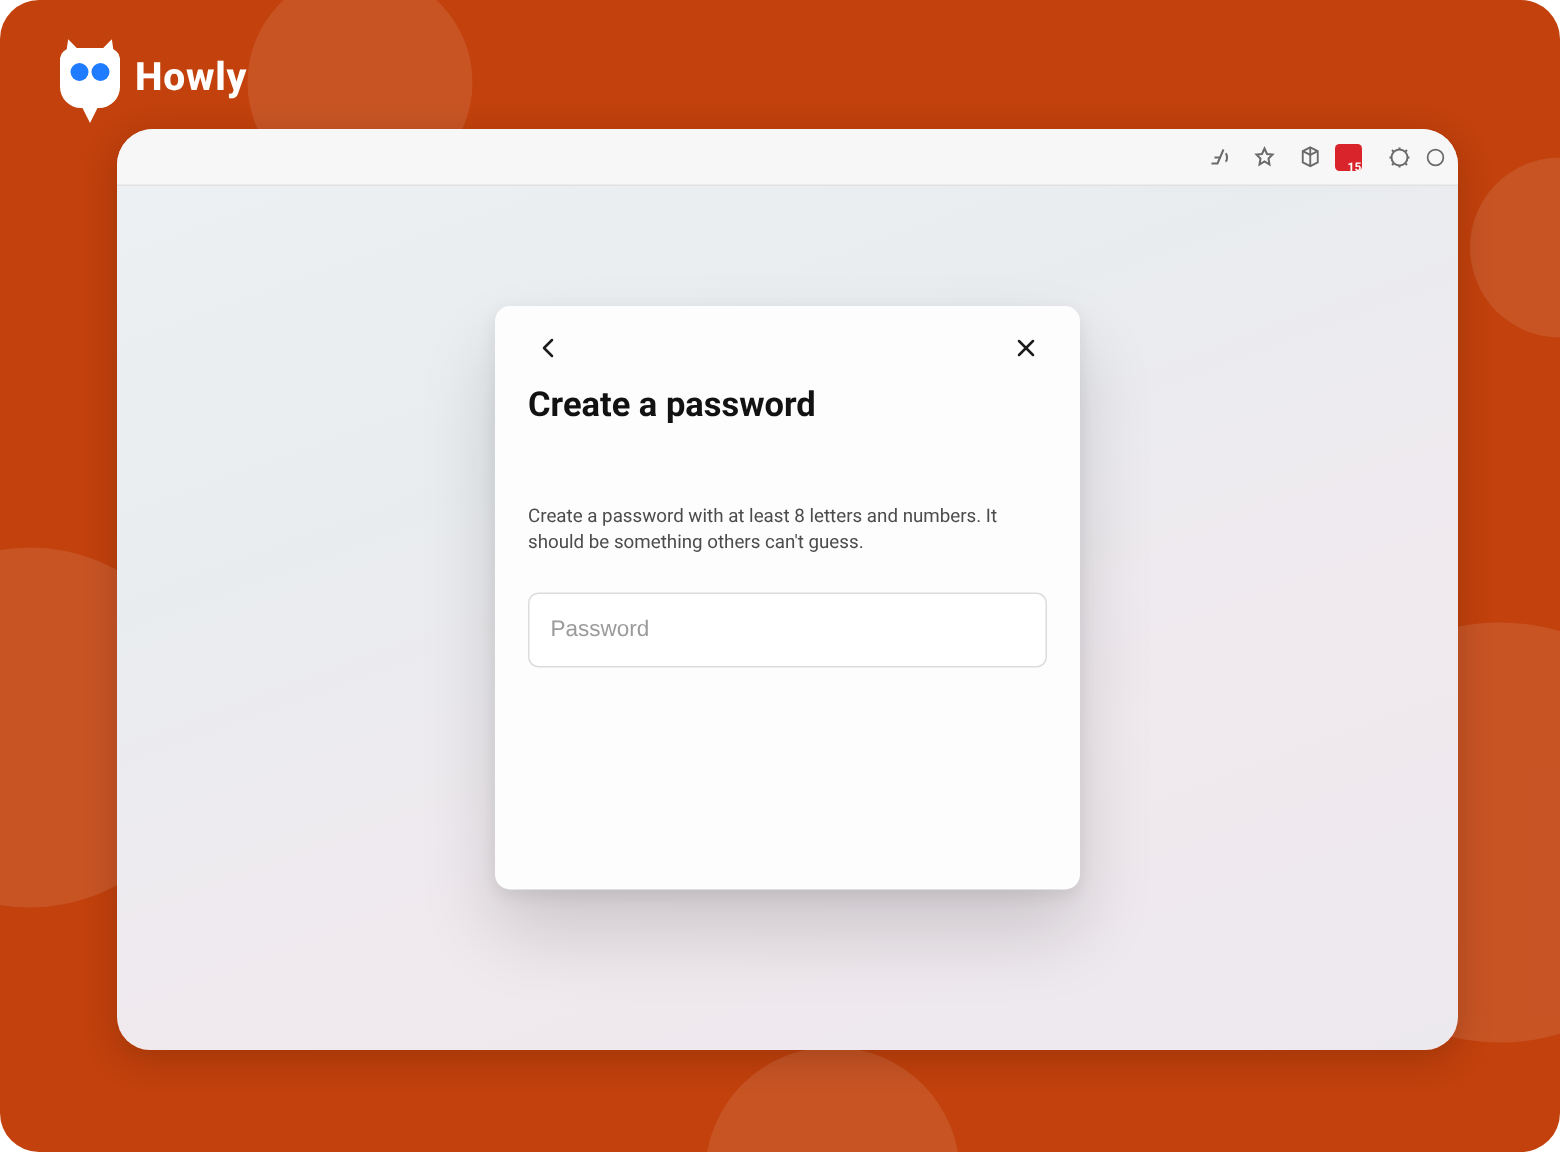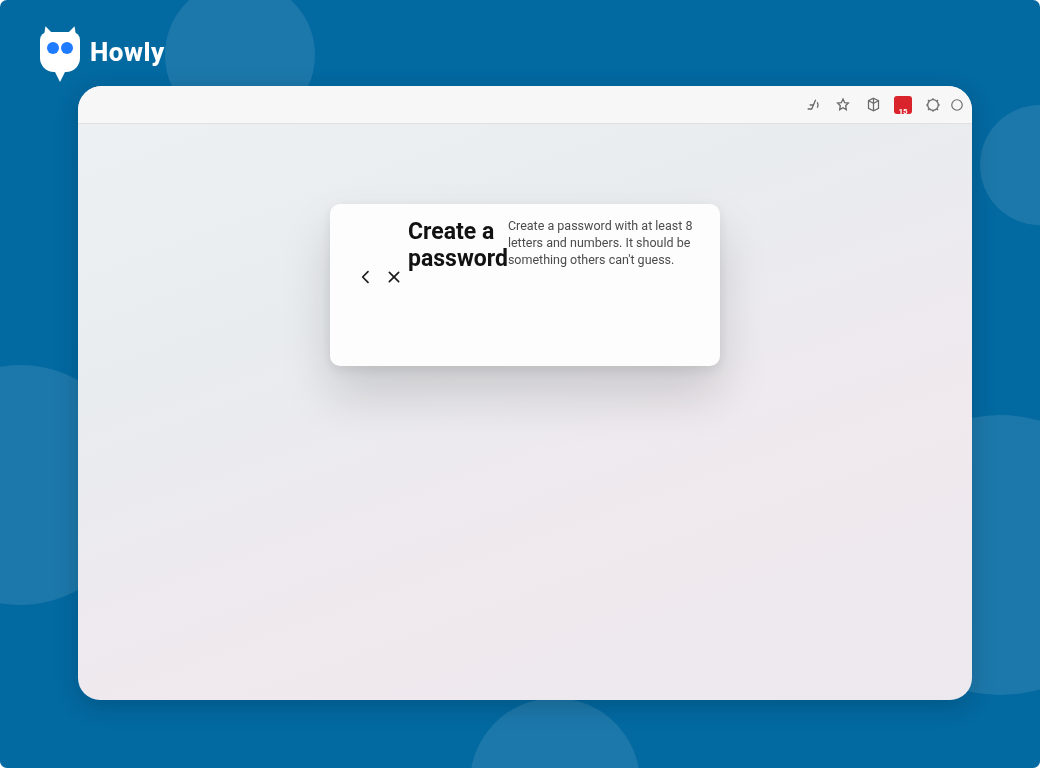--- a/index.html
+++ b/index.html
@@ -5,22 +5,22 @@
   * { box-sizing: border-box; margin: 0; padding: 0; }
   html, body {
     width: 1040px;
     height: 768px;
     font-family: -apple-system, BlinkMacSystemFont, "Segoe UI", Roboto, Helvetica, Arial, sans-serif;
     overflow: hidden;
   }
   .stage {
     width: 1040px;
     height: 768px;
-    background: #0369a1;
-    border-radius: 7px;
+    background: #c2410c;
+    border-radius: 26px;
     position: relative;
     overflow: hidden;
     text-decoration: underline;
   }
   
   .bubble {
     position: absolute;
     border-radius: 50%;
     background: rgba(255,255,255,0.10);
   }
@@ -115,21 +115,21 @@
   .tb-icon {
     width:26px;height:26px;
     display:flex;align-items:center;justify-content:center;
     color:#6a6a6a;
     border-radius:4px;
   }
   .tb-icon svg { display:block; }
   .ext-badge {
     position: relative;
     width:26px;height:26px;
-    display:flex;align-items:center;justify-content:center;
+    display:flex;align-items:center;justify-content:flex-start;
   }
   .ext-badge .bag {
     width:18px;height:18px;background:#d9242c;border-radius:3px;
   }
   .ext-badge .count {
     position:absolute;bottom:2px;left:0;right:0;
     text-align:center;color:#fff;font-size:8px;font-weight:700;
   }
 
   
@@ -137,35 +137,35 @@
     position:absolute;
     top:118px;
     left:50%;
     transform:translateX(-50%);
     width:390px;
     background:#fdfdfd;
     border-radius:10px;
     box-shadow:0 28px 50px rgba(0,0,0,0.15),0 4px 12px rgba(0,0,0,0.08);
     padding:14px 22px 20px 22px;
     display:flex;
-    flex-direction:row;
+    flex-direction:column;
   }
   .dialog-head {
     display:flex;justify-content:space-between;align-items:center;
     margin-bottom:10px;
   }
   .nav-btn {
     width:28px;height:28px;display:flex;align-items:center;justify-content:center;
     color:#1c1c1c;cursor:pointer;border-radius:50%;
   }
   .title {
     font-size:23px;font-weight:700;color:#121212;margin-bottom:6px;
   }
   .subtitle {
-    font-size:12.5px;line-height:1.35;color:#4c4c4c;margin-bottom:24px;
+    font-size:12.5px;line-height:1.35;color:#4c4c4c;margin-bottom:24px;margin-top:48px;
   }
   .pw-input {
     width:100%;height:50px;
     border:1px solid #dcdcdc;border-radius:7px;
     background:#fff;
     padding:0 14px;
     font-size:15px;color:#333;outline:none;
   }
   .pw-input::placeholder{color:#9b9b9b;}
   .gap { height:128px; }
@@ -242,16 +242,17 @@
         </div>
         <div class="nav-btn">
           <svg width="16" height="16" viewBox="0 0 24 24" fill="none" stroke="currentColor" stroke-width="2.5" stroke-linecap="round">
             <line x1="5" y1="5" x2="19" y2="19"></line>
               <line x1="19" y1="5" x2="5" y2="19"></line>
           </svg>
         </div>
       </div>
       <div class="title">Create a password</div>
       <div class="subtitle">Create a password with at least 8 letters and numbers. It should be something others can't guess.</div>
+      <input type="password" class="pw-input" placeholder="Password" style="">
       <div class="gap"></div>
     </div>
   </div>
 </div>
 
 </body></html>

